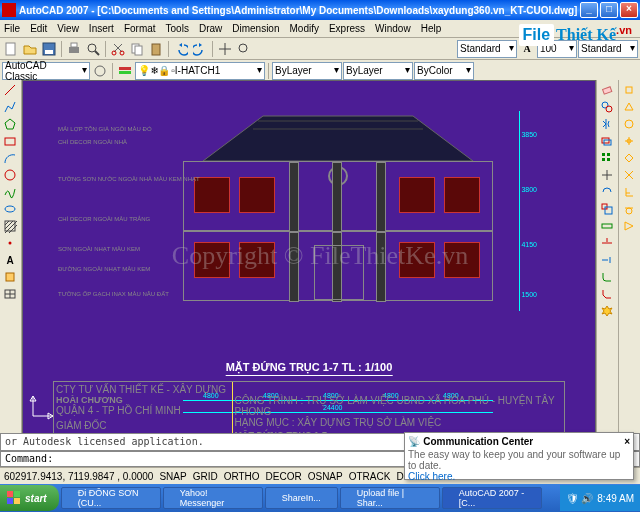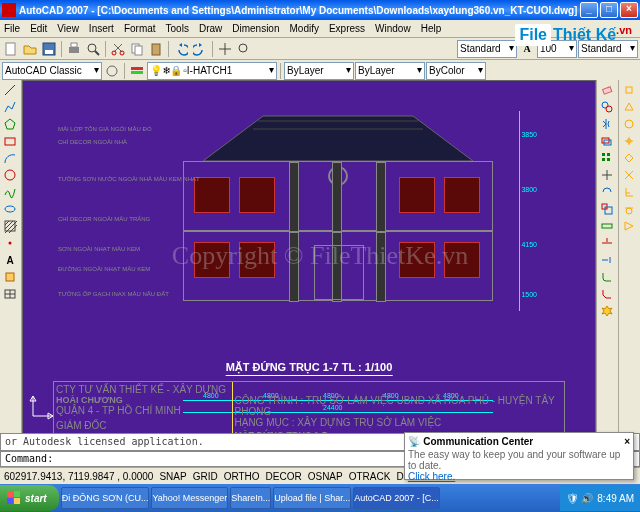--- a/index.html
+++ b/index.html
@@ -43,26 +43,26 @@
 .tb-right{width:65%;padding:2px;font-size:6px;margin-top:11px;}
 .drawing-title{position:absolute;bottom:65px;left:50%;transform:translateX(-50%);color:#fff;font-size:11px;font-weight:bold;border-bottom:1px solid #fff;padding-bottom:2px;}
 .tabs{position:absolute;bottom:51px;left:22px;right:44px;height:18px;background:#ece9d8;border-top:1px solid #aca899;display:flex;align-items:center;}
 .tab{padding:2px 8px;border:1px solid #888;background:#d4d0c8;font-size:10px;margin-right:-1px;}
 .tab.active{background:#fff;}
 .cmdline{position:absolute;bottom:33px;left:0;right:0;height:18px;background:#fff;border:1px solid #888;padding:2px 4px;font-size:10px;font-family:monospace;color:#444;}
 .cmdline2{position:absolute;bottom:17px;left:0;right:0;height:16px;background:#fff;border:1px solid #888;padding:1px 4px;font-size:10px;font-family:monospace;}
 .statusbar{position:absolute;bottom:0;left:0;right:0;height:17px;background:#ece9d8;border-top:1px solid #aca899;display:flex;align-items:center;padding:0 4px;gap:6px;font-size:9px;}
 .taskbar{position:absolute;bottom:0;left:0;right:0;height:28px;background:linear-gradient(to bottom,#3a80e0,#2462c0);display:flex;align-items:center;z-index:100;color:#fff;}
 .start-btn{height:26px;padding:0 12px 0 6px;background:linear-gradient(to bottom,#5fb85f,#2e8a2e);border-radius:0 10px 10px 0;display:flex;align-items:center;font-weight:bold;font-style:italic;}
-.task-item{height:22px;padding:0 0;margin-left:2px;background:#3d7dd8;border:1px solid #2a5aa8;border-radius:2px;display:flex;align-items:center;max-width:100px;overflow:hidden;font-size:9px;}
+.task-item{height:22px;padding:0 16px;margin-left:2px;background:#3d7dd8;border:1px solid #2a5aa8;border-radius:2px;display:flex;align-items:center;max-width:100px;overflow:hidden;font-size:9px;}
 .systray{margin-left:auto;height:26px;background:#1c8ad8;padding:0 6px;display:flex;align-items:center;gap:3px;font-size:9px;}
 .watermark{position:absolute;top:50%;left:50%;transform:translate(-50%,-50%);font-size:26px;color:rgba(200,200,200,0.35);font-family:Georgia,serif;pointer-events:none;z-index:50;}
 .logo-overlay{position:absolute;top:24px;right:8px;z-index:60;display:flex;align-items:center;font-family:Arial;font-weight:bold;}
 .logo-overlay .file{background:#fff;color:#0088d0;padding:2px 4px;font-size:16px;border-radius:2px;}
-.logo-overlay .thietke{color:#0088d0;font-size:16px;margin-left:2px;}
+.logo-overlay .thietke{color:#0088d0;font-size:16px;margin-left:2px;font-family:Liberation Serif, serif;}
 .logo-overlay .vn{color:#c00;font-size:11px;align-self:flex-start;}
 .comm-center{position:absolute;bottom:32px;right:6px;width:230px;height:48px;background:#fff;border:1px solid #888;box-shadow:2px 2px 4px rgba(0,0,0,0.3);z-index:70;padding:3px;font-size:9px;}
 .comm-center .hdr{font-weight:bold;display:flex;justify-content:space-between;}
 .comm-center .hdr .x{cursor:pointer;}
 .ucs{position:absolute;bottom:20px;left:5px;width:30px;height:30px;}
 .ucs svg{width:100%;height:100%;}
 .watermark2{position:absolute;bottom:55px;right:90px;font-size:10px;color:rgba(180,180,180,0.5);font-family:Georgia,serif;z-index:50;}
 </style>
 </head>
 <body>
@@ -168,21 +168,21 @@
   <div style="flex:1"></div>
   <div class="dropdown" style="width:60px">Standard</div>
   <div class="tbtn">
       <span style="font-family:serif;font-weight:bold">A</span>
     </div>
   <div class="dropdown" style="width:40px">100</div>
   <div class="dropdown" style="width:60px">Standard</div>
 </div>
 
 <div class="toolbar">
-  <div class="dropdown" style="width:100px">AutoCAD Classic</div>
+  <div class="dropdown" style="width:88px">AutoCAD Classic</div>
   <div class="tbtn">
       <svg class="tico">
         <circle cx="7" cy="7" r="5" fill="none" stroke="#666"></circle>
       </svg>
     </div>
   <div class="sep"></div>
   <div class="tbtn">
       <svg class="tico">
         <rect x="1" y="3" width="12" height="3" fill="#c33"></rect>
         <rect x="1" y="7" width="12" height="3" fill="#3c3"></rect>
@@ -499,21 +499,21 @@
   <span>LWT</span>
   <span>MODEL</span>
 </div>
 
 <div class="comm-center">
   <div class="hdr">
       <span>📡 <span>Communication Center</span></span>
       <span class="x">×</span>
     </div>
   <div style="color:#666;margin-top:2px">The easy way to keep you and your software up to date.</div>
-  <div style="color:#06c;text-decoration:underline">Click here.</div>
+  <div style="color:#06c;">Click here.</div>
 </div>
 
 <div class="logo-overlay">
   <span class="file">File</span>
     <span class="thietke">Thiết Kế</span>
     <span class="vn">.vn</span>
 </div>
 <div class="watermark">Copyright © FileThietKe.vn</div>
 <div class="watermark2">Copyright © FileThietKe.vn</div>
 

